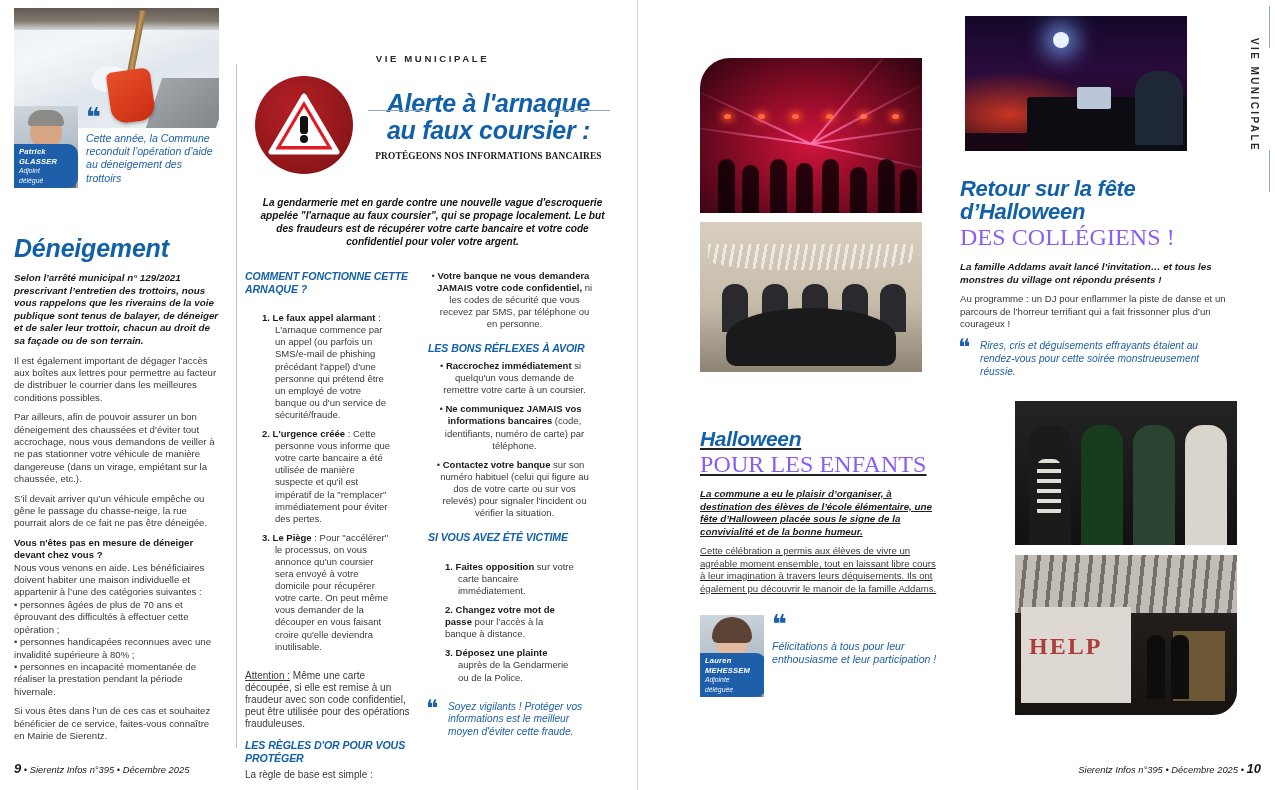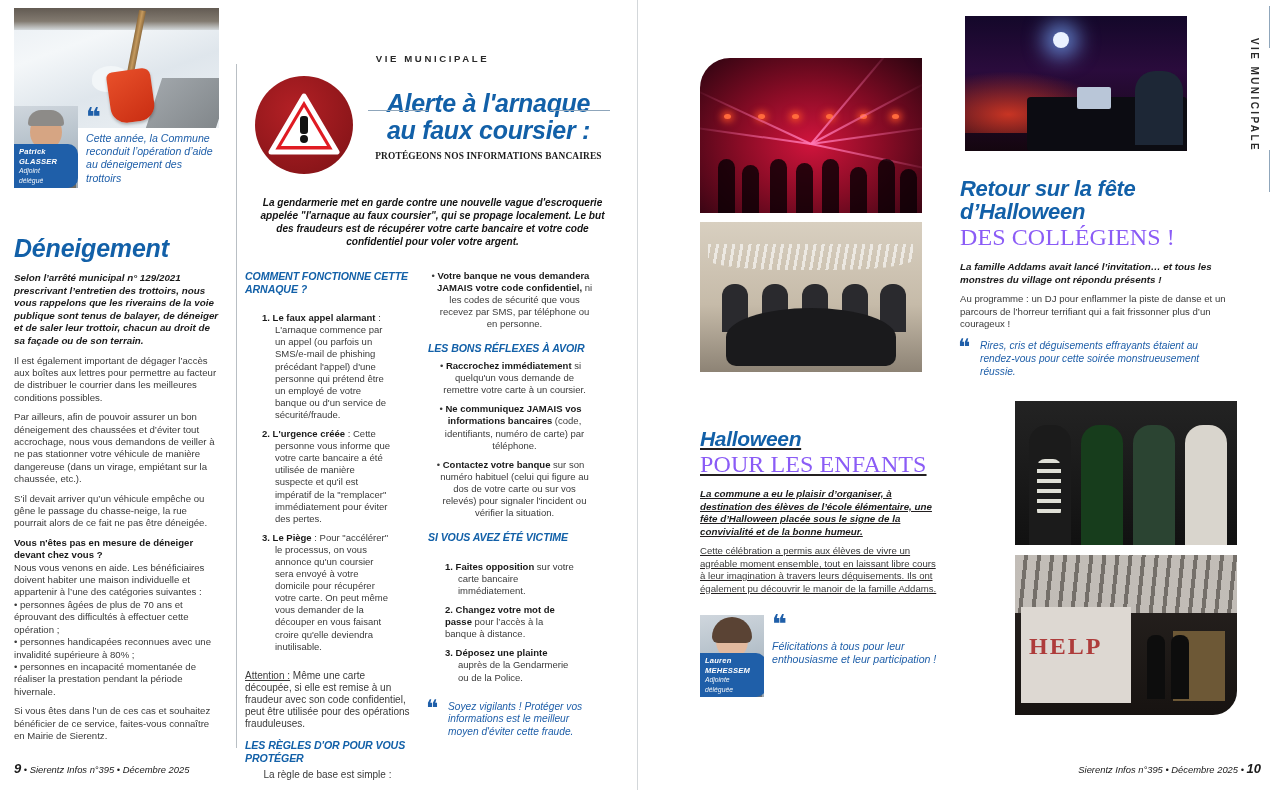--- a/index.html
+++ b/index.html
@@ -284,21 +284,21 @@
 
       <div>
         <h3 class="blue-head">COMMENT FONCTIONNE CETTE ARNAQUE ?</h3>
         <ol class="num">
           <li><b><span>1.</span> <span>Le faux appel alarmant</span></b><span> : L'arnaque commence par un appel (ou parfois un SMS/e-mail de phishing précédant l'appel) d'une personne qui prétend être un employé de votre banque ou d'un service de sécurité/fraude.</span></li>
           <li><b><span>2.</span> <span>L'urgence créée</span></b><span> : Cette personne vous informe que votre carte bancaire a été utilisée de manière suspecte et qu'il est impératif de la "remplacer" immédiatement pour éviter des pertes.</span></li>
           <li><b><span>3.</span> <span>Le Piège</span></b><span> : Pour "accélérer" le processus, on vous annonce qu'un coursier sera envoyé à votre domicile pour récupérer votre carte. On peut même vous demander de la découper en vous faisant croire qu'elle deviendra inutilisable.</span></li>
         </ol>
         <div class="attn"><u>Attention :</u><span> Même une carte découpée, si elle est remise à un fraudeur avec son code confidentiel, peut être utilisée pour des opérations frauduleuses.</span></div>
         <h3 class="blue-head">LES RÈGLES D'OR POUR VOUS PROTÉGER</h3>
-        <div class="attn" style="margin-bottom:17px;text-align:center;">La règle de base est simple :</div>
+        <div class="attn" style="margin-bottom:17px;">La règle de base est simple :</div>
         <ul class="dot">
           <li>• <b>Votre banque n'enverra JAMAIS de coursier</b><span> chez vous pour récupérer votre carte bancaire.</span></li>
         </ul>
       </div>
 
       <div>
         <ul class="dot">
           <li>• <b>Votre banque ne vous demandera JAMAIS votre code confidentiel,</b><span> ni les codes de sécurité que vous recevez par SMS, par téléphone ou en personne.</span></li>
         </ul>
         <h3 class="blue-head" style="margin-top:12px;">LES BONS RÉFLEXES À AVOIR</h3>

